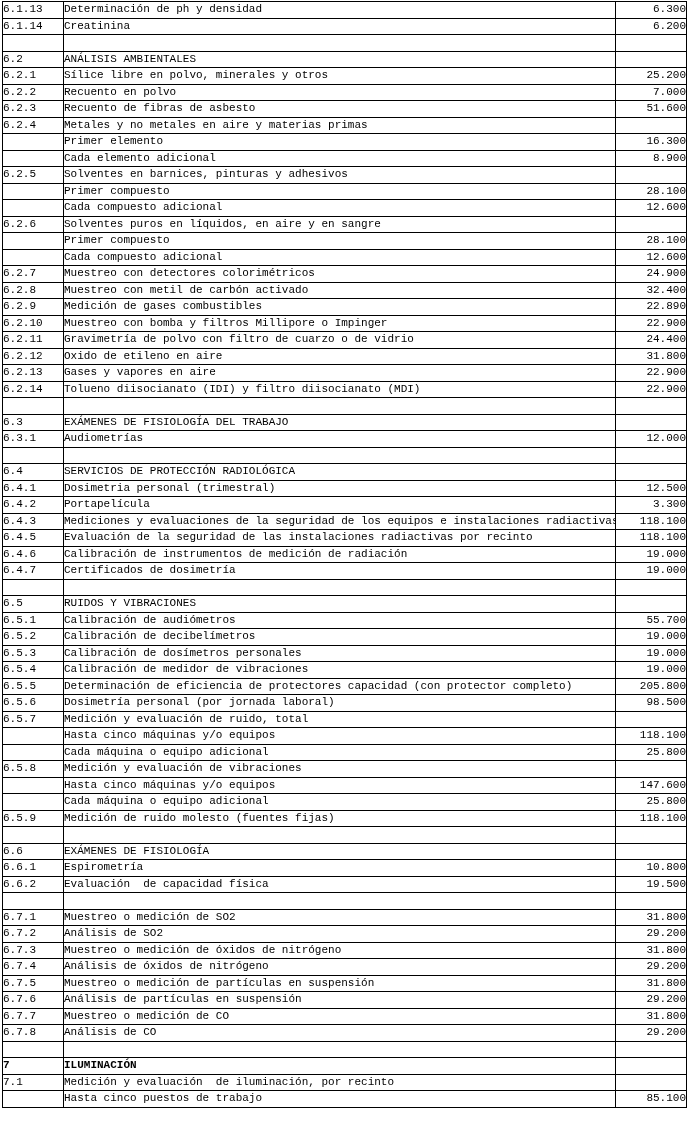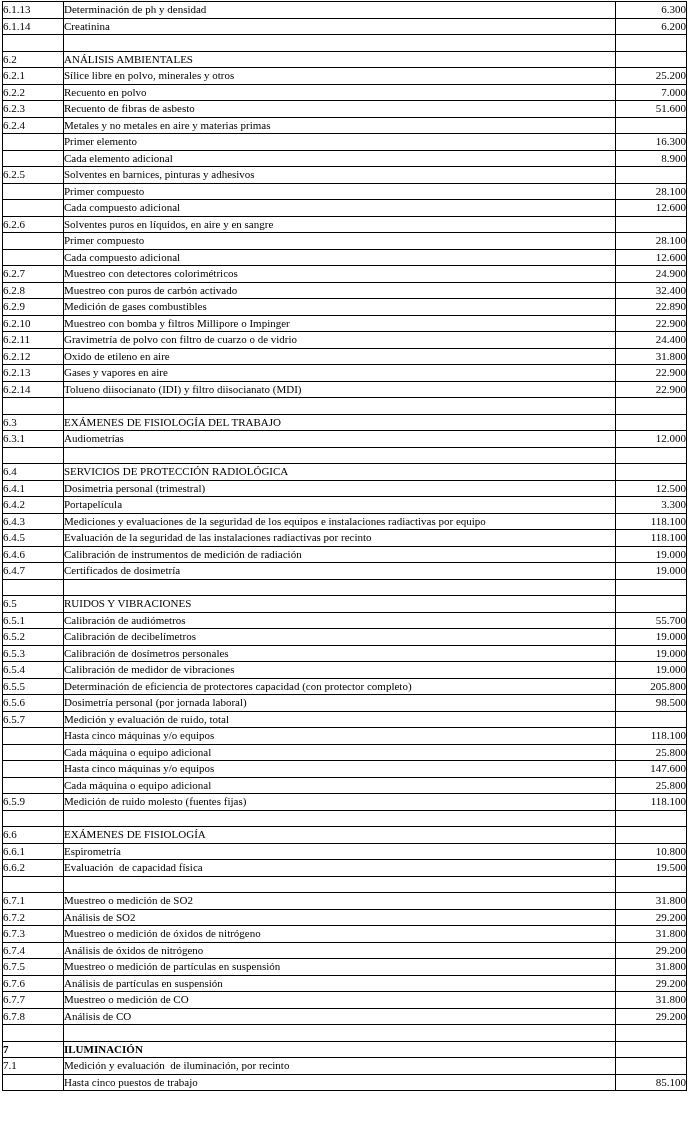--- a/index.html
+++ b/index.html
@@ -8,21 +8,21 @@
     background: #ffffff;
     width: 700px;
     height: 1126px;
     overflow: hidden;
   }
   table.tariff {
     border-collapse: collapse;
     table-layout: fixed;
     margin: 1px 0 0 2px;
     width: 562px;
-    font-family: Liberation Serif, serif;
+    font-family: Liberation Mono, monospace;
     font-size: 11px;
     color: #000000;
   }
   table.tariff td {
     border: 1px solid #000000;
     height: 15.5px;
     padding: 0;
     vertical-align: middle;
     overflow: hidden;
     white-space: pre;
@@ -118,21 +118,21 @@
         <td class="desc">Cada compuesto adicional</td>
         <td class="price">12.600</td>
       </tr>
       <tr>
         <td class="code">6.2.7</td>
         <td class="desc">Muestreo con detectores colorimétricos</td>
         <td class="price">24.900</td>
       </tr>
       <tr>
         <td class="code">6.2.8</td>
-        <td class="desc">Muestreo con puros de carbón activado</td>
+        <td class="desc">Muestreo con metil de carbón activado</td>
         <td class="price">32.400</td>
       </tr>
       <tr>
         <td class="code">6.2.9</td>
         <td class="desc">Medición de gases combustibles</td>
         <td class="price">22.890</td>
       </tr>
       <tr>
         <td class="code">6.2.10</td>
         <td class="desc">Muestreo con bomba y filtros Millipore o Impinger</td>
@@ -260,20 +260,25 @@
       </tr>
       <tr>
         <td class="code">&nbsp;</td>
         <td class="desc">Hasta cinco máquinas y/o equipos</td>
         <td class="price">118.100</td>
       </tr>
       <tr>
         <td class="code">&nbsp;</td>
         <td class="desc">Cada máquina o equipo adicional</td>
         <td class="price">25.800</td>
+      </tr>
+      <tr>
+        <td class="code">6.5.8</td>
+        <td class="desc">Medición y evaluación de vibraciones</td>
+        <td class="price">&nbsp;</td>
       </tr>
       <tr>
         <td class="code">&nbsp;</td>
         <td class="desc">Hasta cinco máquinas y/o equipos</td>
         <td class="price">147.600</td>
       </tr>
       <tr>
         <td class="code">&nbsp;</td>
         <td class="desc">Cada máquina o equipo adicional</td>
         <td class="price">25.800</td>

